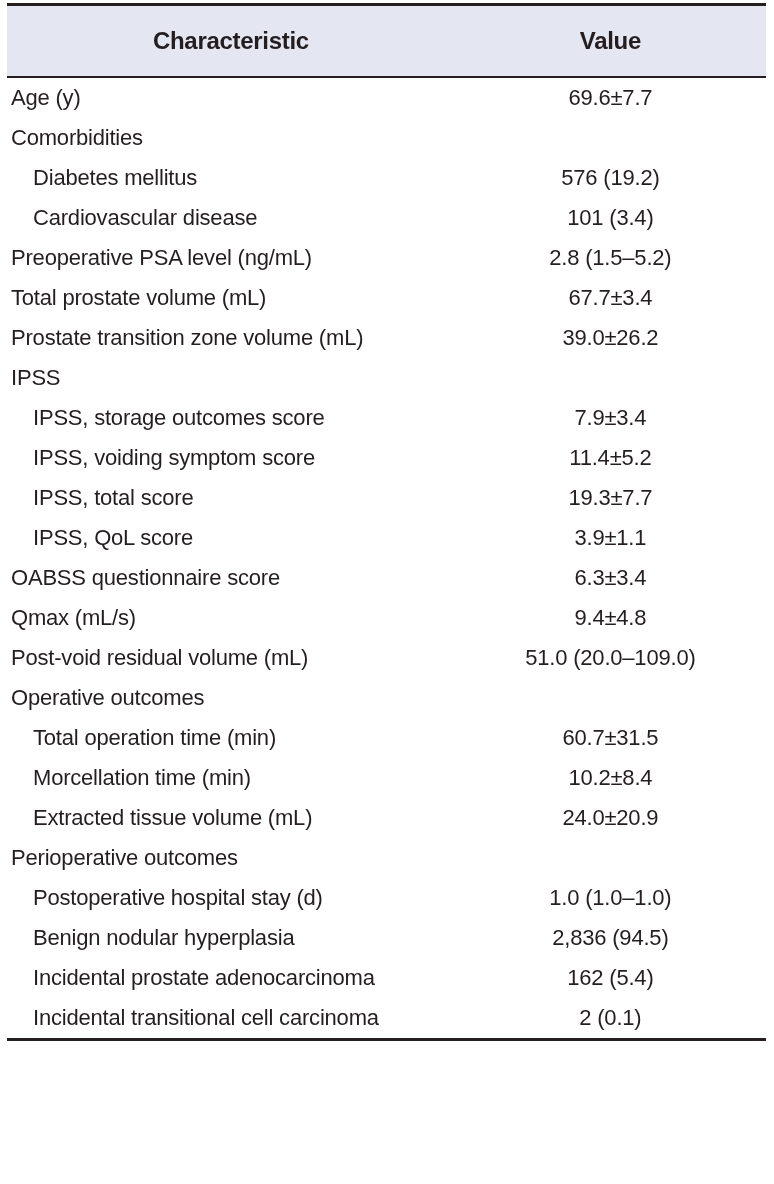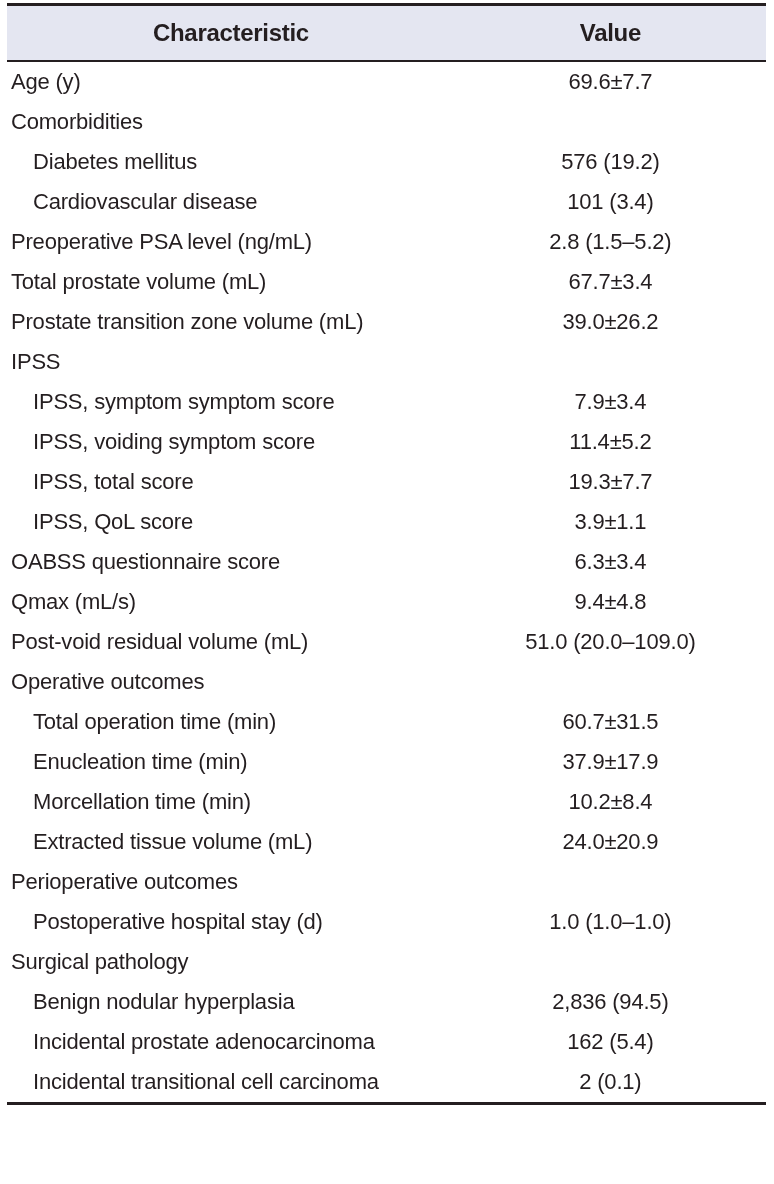--- a/index.html
+++ b/index.html
@@ -32,21 +32,21 @@
   col.col-value { width: 41%; }
   thead th {
     background: var(--header-bg);
     border-bottom: 2px solid var(--ink);
     font-size: 24px;
     font-weight: bold;
     letter-spacing: -0.3px;
     height: 38px;
     text-align: center;
     vertical-align: middle;
-    padding: 8px;
+    padding: 16px;
   }
   tbody td {
     font-size: 22px;
     letter-spacing: -0.2px;
     height: 40px;
     vertical-align: middle;
     padding: 0;
     white-space: nowrap;
     overflow: hidden;
   }
@@ -104,21 +104,21 @@
   </tr>
         <tr>
     <td class="char-cell">Prostate transition zone volume (mL)</td>
     <td class="val-cell">39.0±26.2</td>
   </tr>
         <tr>
     <td class="char-cell">IPSS</td>
     <td class="val-cell"></td>
   </tr>
         <tr class="indent">
-    <td class="char-cell">IPSS, symptom symptom score</td>
+    <td class="char-cell">IPSS, storage outcomes score</td>
     <td class="val-cell">7.9±3.4</td>
   </tr>
         <tr class="indent">
     <td class="char-cell">IPSS, voiding symptom score</td>
     <td class="val-cell">11.4±5.2</td>
   </tr>
         <tr class="indent">
     <td class="char-cell">IPSS, total score</td>
     <td class="val-cell">19.3±7.7</td>
   </tr>
@@ -140,42 +140,34 @@
   </tr>
         <tr>
     <td class="char-cell">Operative outcomes</td>
     <td class="val-cell"></td>
   </tr>
         <tr class="indent">
     <td class="char-cell">Total operation time (min)</td>
     <td class="val-cell">60.7±31.5</td>
   </tr>
         <tr class="indent">
-    <td class="char-cell">Enucleation time (min)</td>
-    <td class="val-cell">37.9±17.9</td>
-  </tr>
-        <tr class="indent">
     <td class="char-cell">Morcellation time (min)</td>
     <td class="val-cell">10.2±8.4</td>
   </tr>
         <tr class="indent">
     <td class="char-cell">Extracted tissue volume (mL)</td>
     <td class="val-cell">24.0±20.9</td>
   </tr>
         <tr>
     <td class="char-cell">Perioperative outcomes</td>
     <td class="val-cell"></td>
   </tr>
         <tr class="indent">
     <td class="char-cell">Postoperative hospital stay (d)</td>
     <td class="val-cell">1.0 (1.0–1.0)</td>
-  </tr>
-        <tr>
-    <td class="char-cell">Surgical pathology</td>
-    <td class="val-cell"></td>
   </tr>
         <tr class="indent">
     <td class="char-cell">Benign nodular hyperplasia</td>
     <td class="val-cell">2,836 (94.5)</td>
   </tr>
         <tr class="indent">
     <td class="char-cell">Incidental prostate adenocarcinoma</td>
     <td class="val-cell">162 (5.4)</td>
   </tr>
         <tr class="indent">

